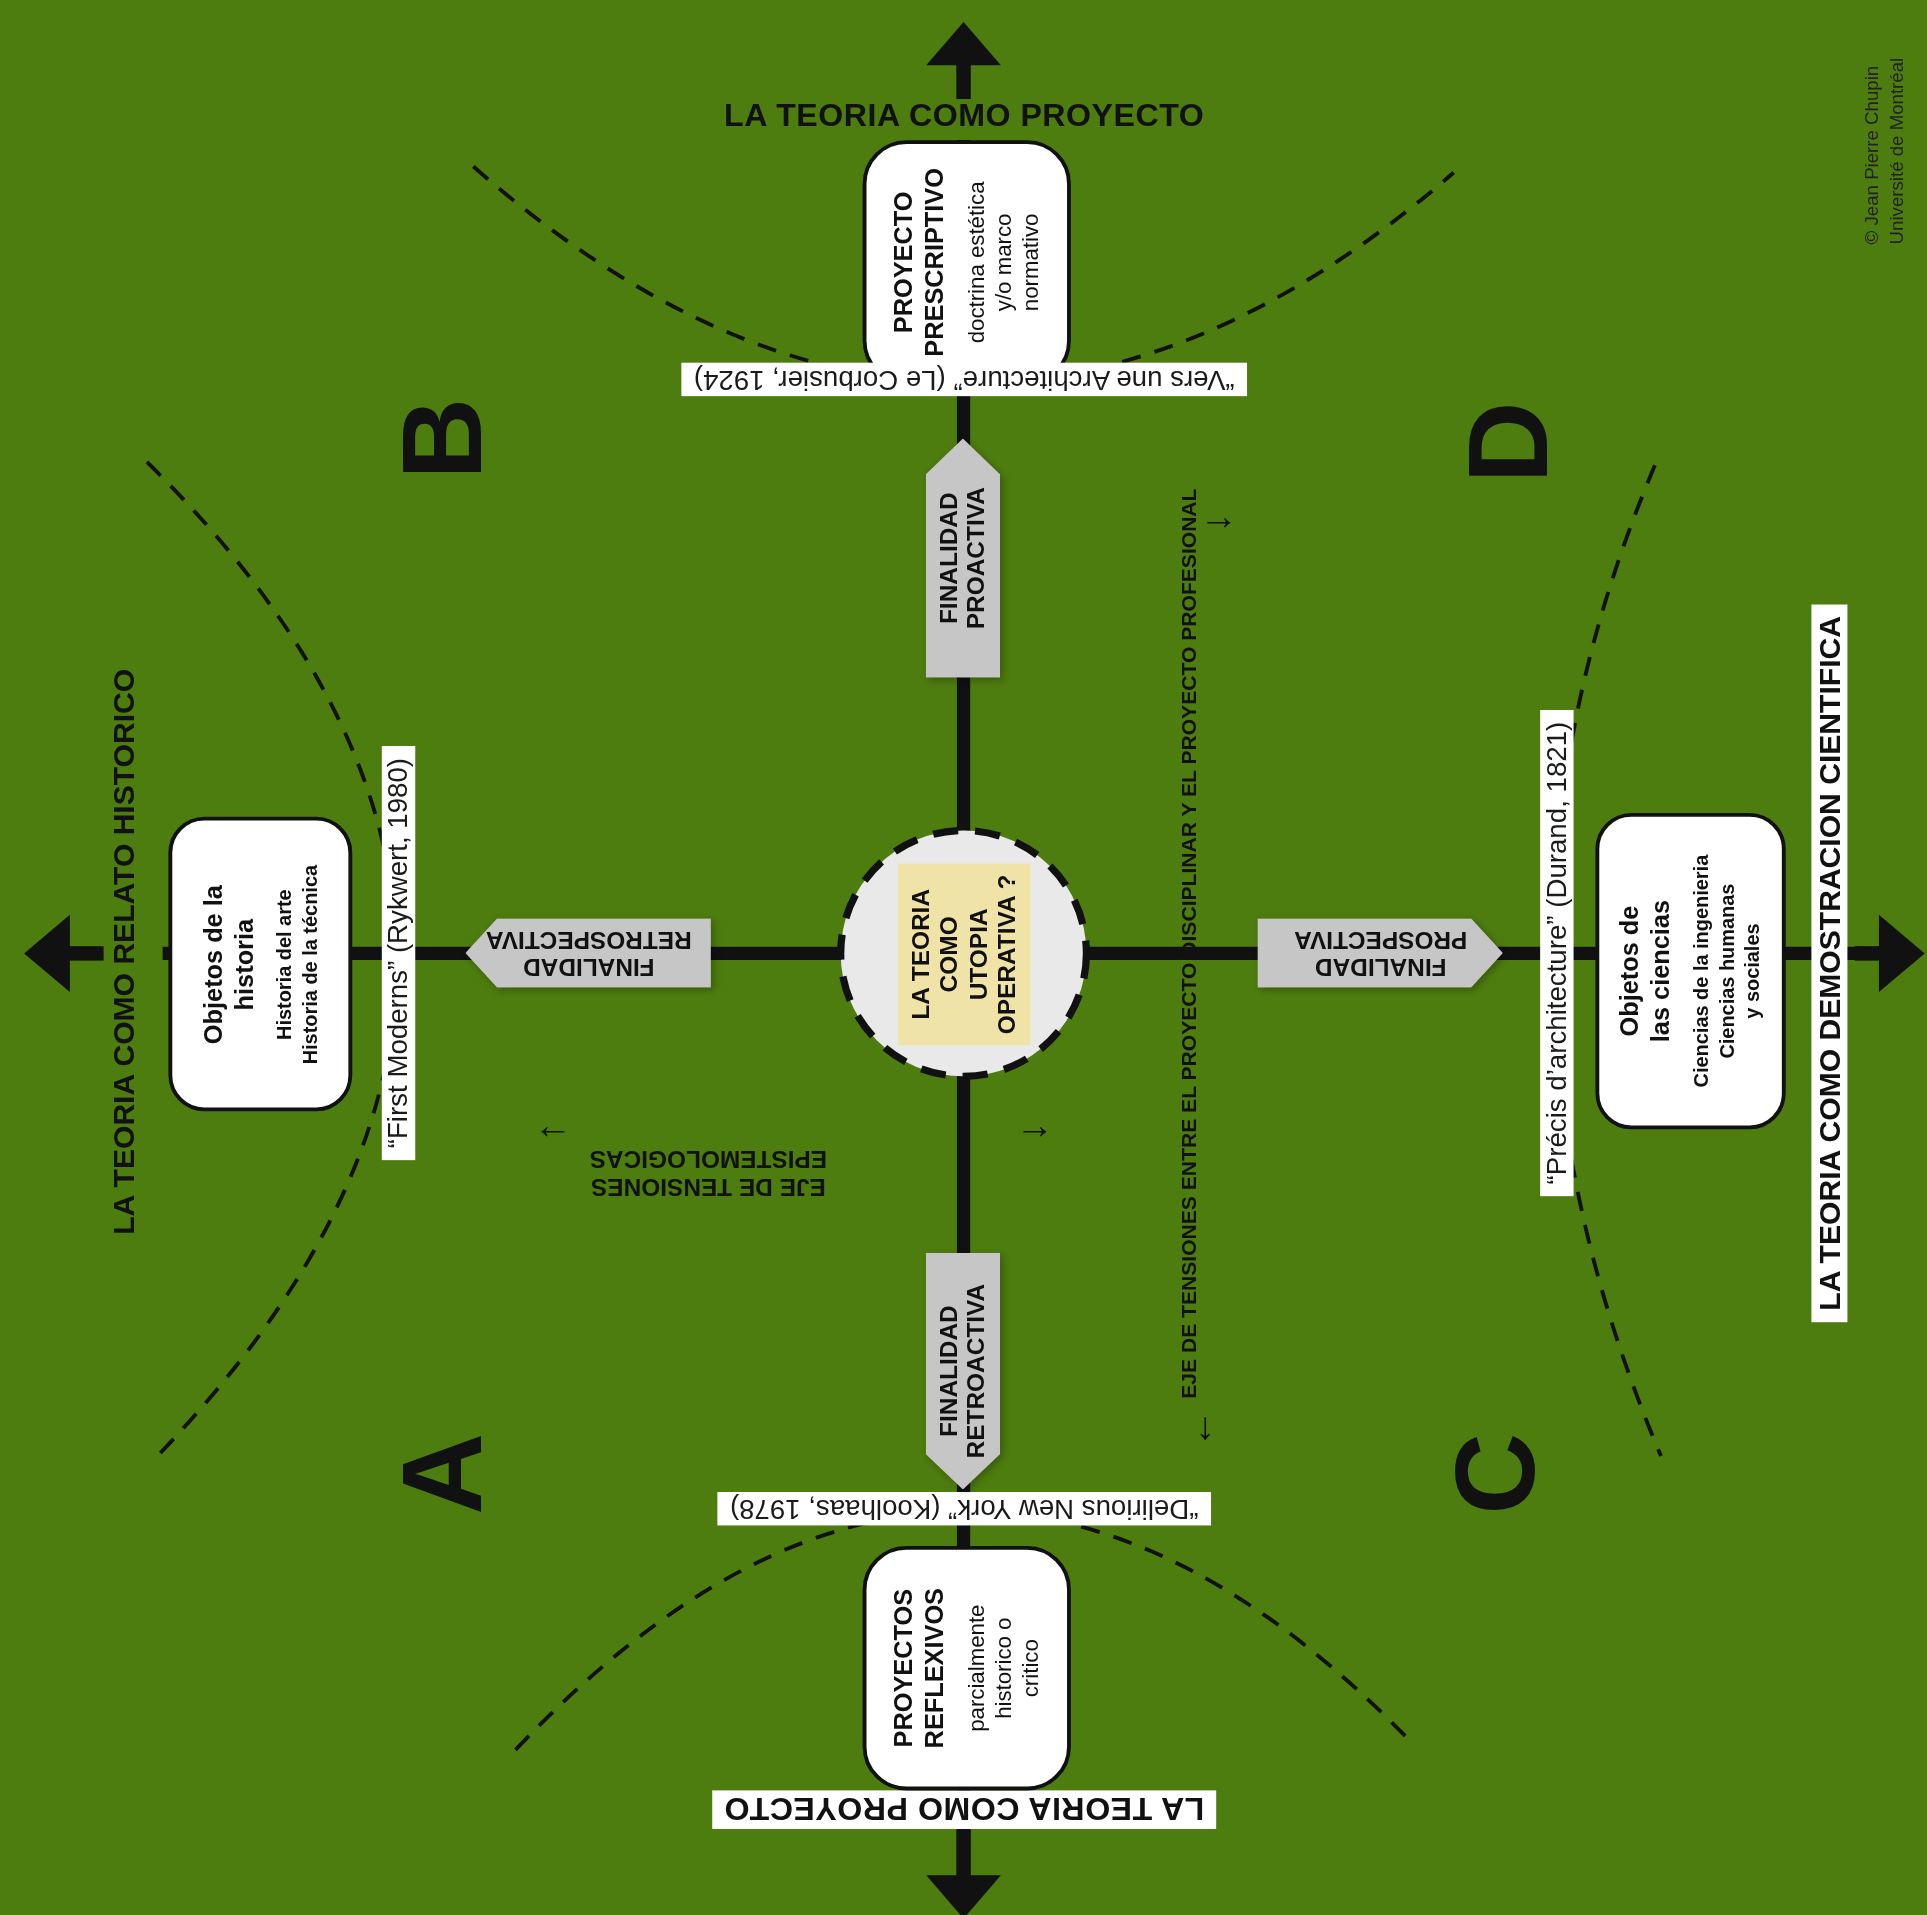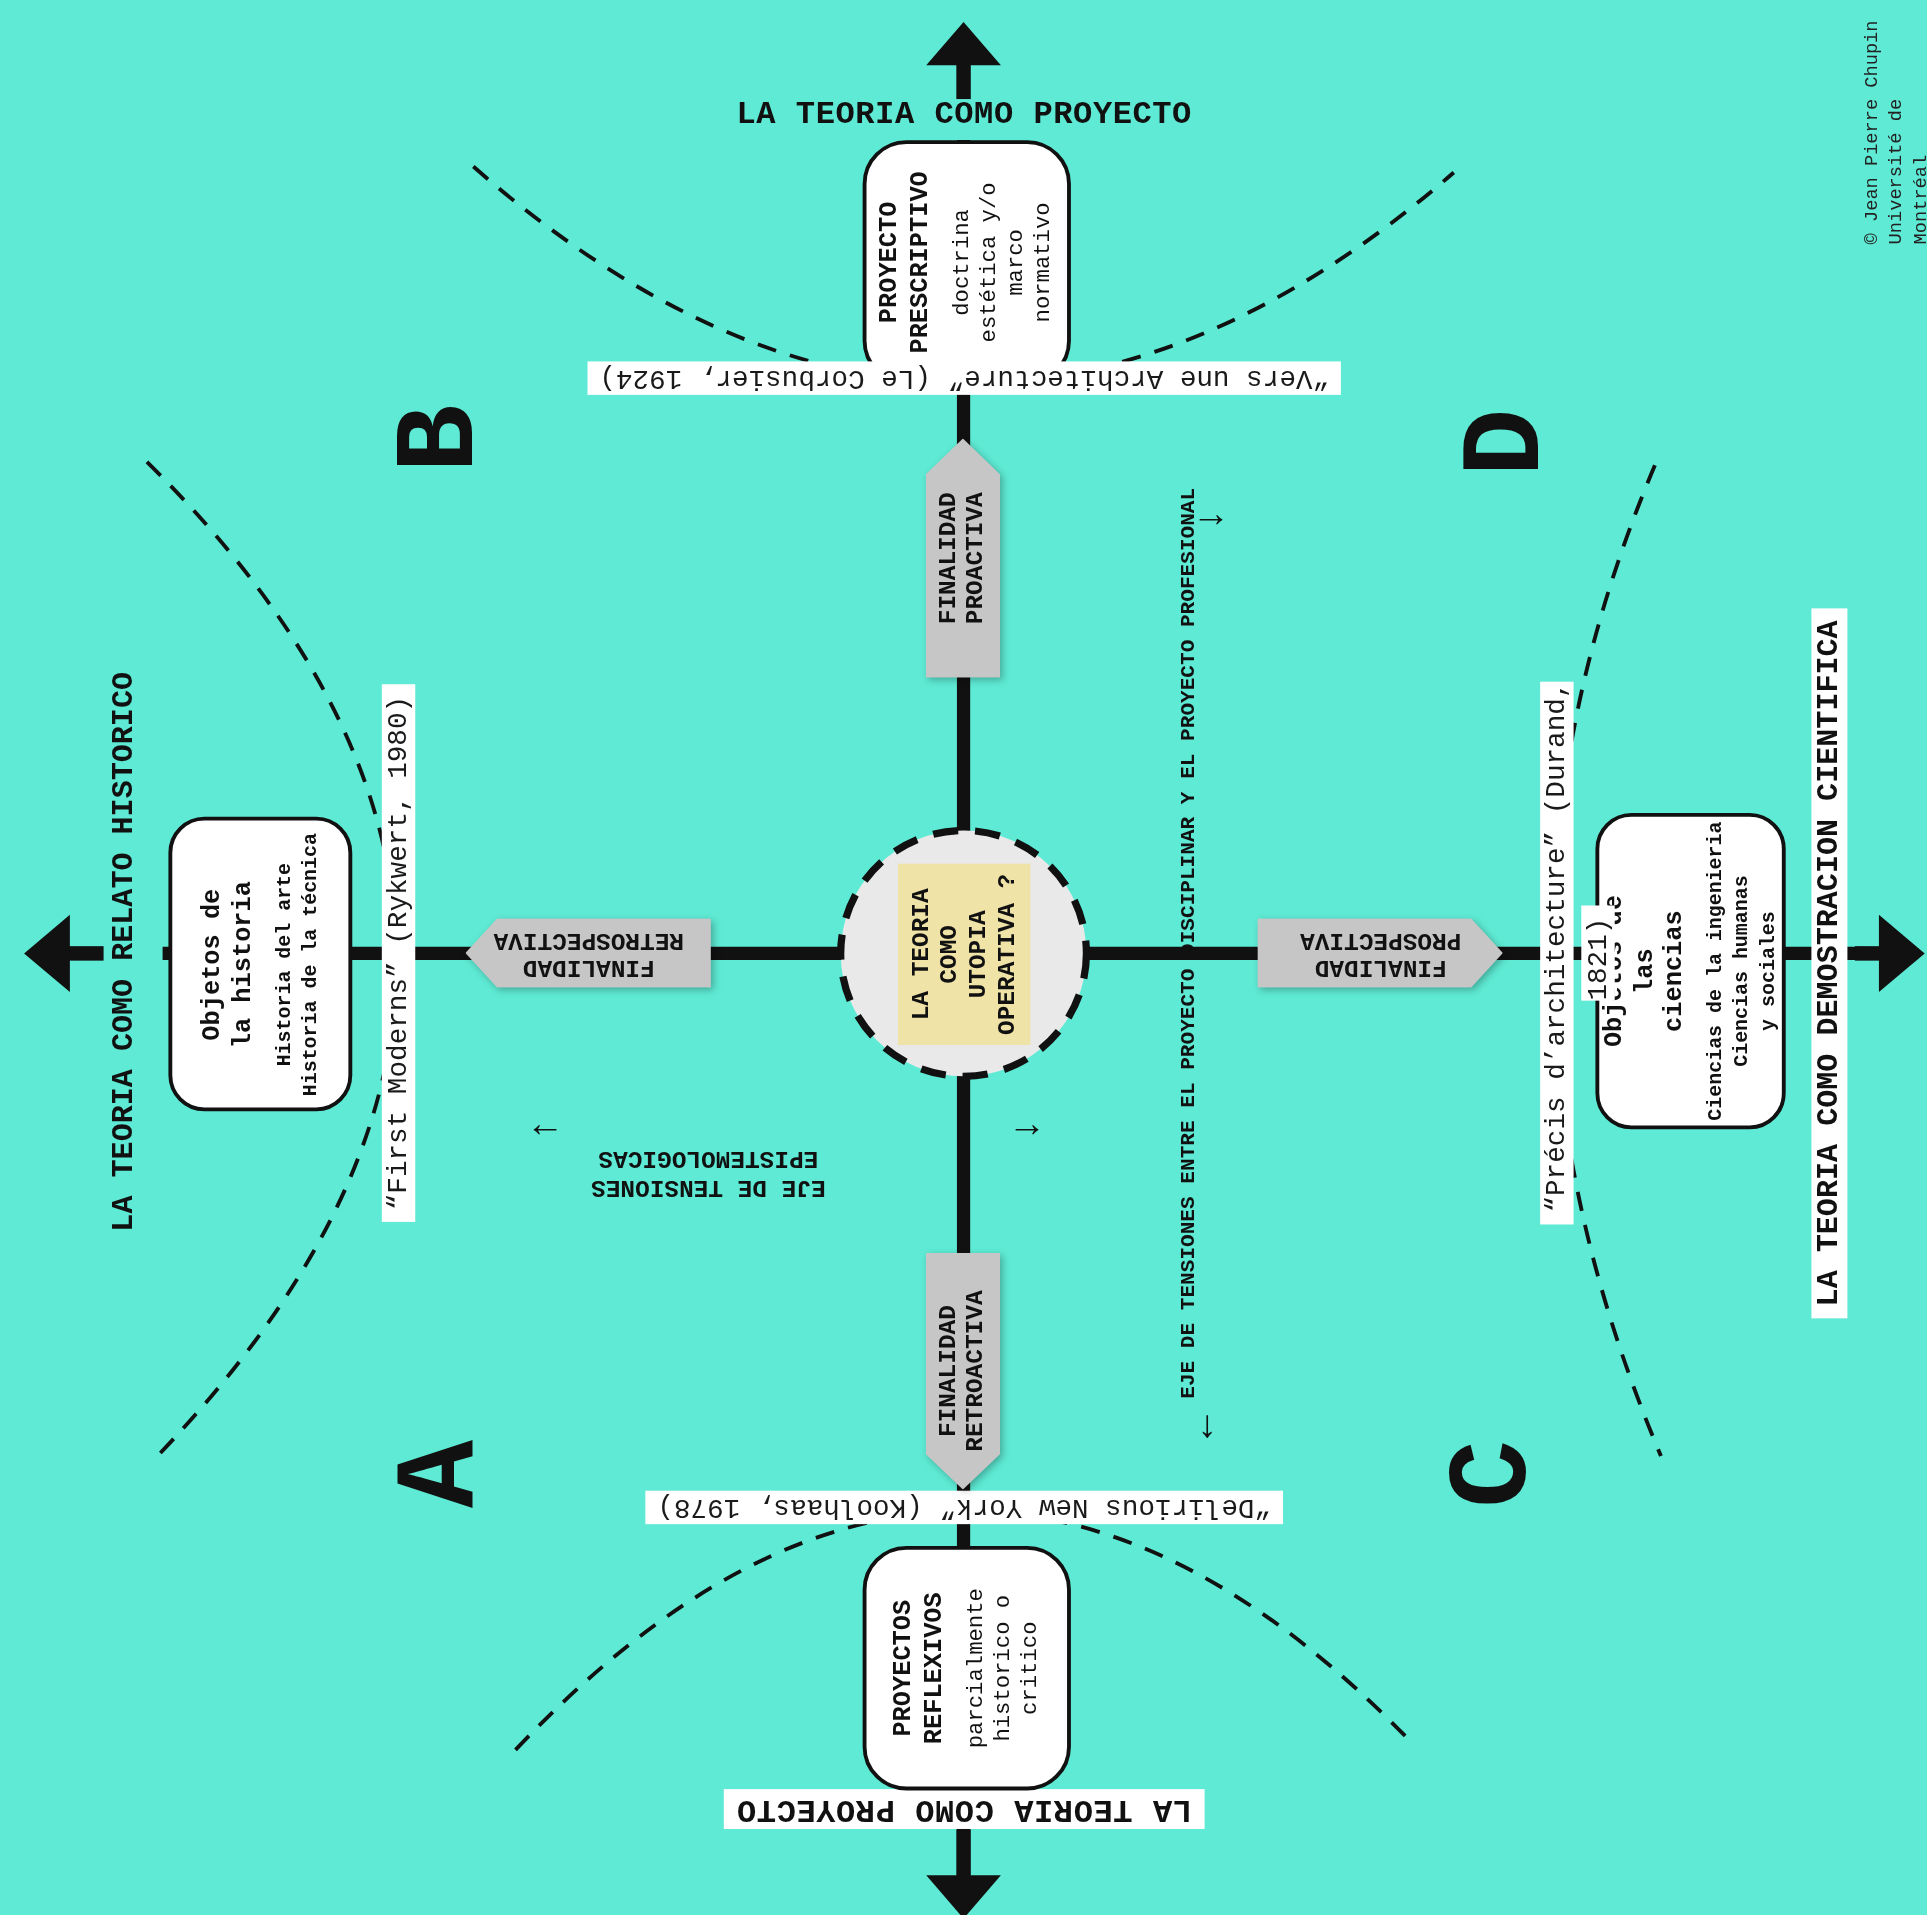--- a/index.html
+++ b/index.html
@@ -1,17 +1,17 @@
 <!DOCTYPE html>
 <html style="font-size:15px"><head>
 <meta charset="utf-8">
 <style>
   html,body{margin:0;padding:0;background:#fff;}
-  .canvas{position:relative;width:1927px;height:1916px;overflow:hidden;background:#5eead4;
-          font-family:Liberation Mono, monospace;color:#111;}
+  .canvas{position:relative;width:1927px;height:1916px;overflow:hidden;background:#4d7c0f;
+          font-family:Liberation Sans, sans-serif;color:#111;}
   .stage{position:absolute;left:0;top:0;width:1499px;height:1490px;
          transform:scale(1.2856,1.2862);transform-origin:0 0;}
   .layer{position:absolute;left:0;top:0;}
 
   
   .vrot{position:absolute;transform:rotate(-90deg);text-align:center;}
   .rcc{position:absolute;left:50%;top:50%;transform:translate(-50%,-50%) rotate(-90deg);
        display:flex;flex-direction:column;align-items:center;justify-content:center;text-align:center;}
   .rcc180{position:absolute;left:50%;top:50%;transform:translate(-50%,-50%) rotate(180deg);text-align:center;}
   .bgw{background:#fff;padding:0.9px 9.4px;}

